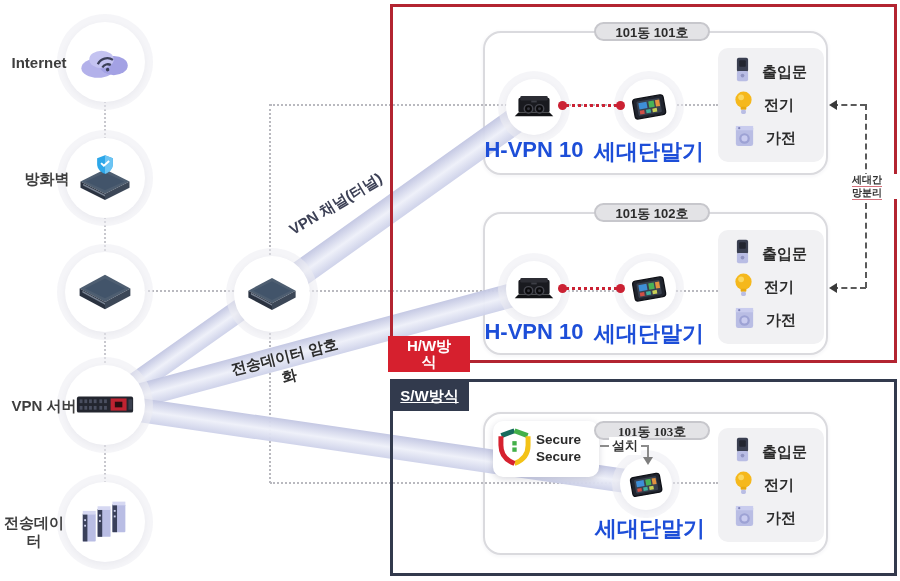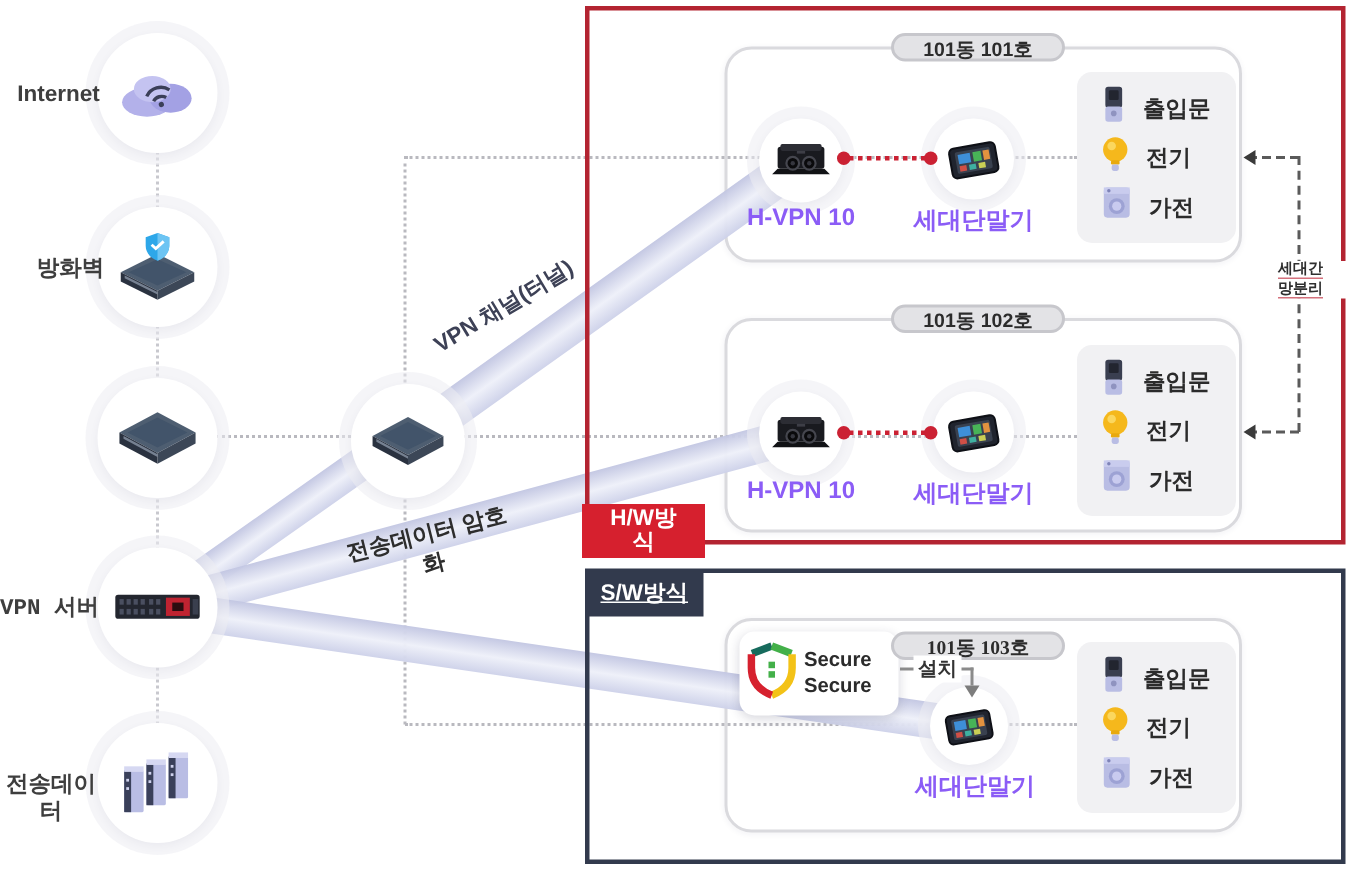--- a/index.html
+++ b/index.html
@@ -26,21 +26,21 @@
   .card{background:#fff;border:2px solid #dadade;border-radius:18px;
         box-shadow:0 1px 4px rgba(40,40,80,.06);z-index:1;box-sizing:border-box;}
   .pill{background:#e3e3e6;border:2px solid #c7c7cc;border-radius:11px;height:19px;line-height:18px;
         text-align:center;font-size:13px;font-weight:700;color:#2c2c2c;z-index:7;box-sizing:border-box;}
   
   .node{background:#fff;border-radius:50%;z-index:4;display:flex;align-items:center;justify-content:center;
         box-shadow:0 0 0 8px rgba(237,237,243,.55),0 2px 6px rgba(50,50,90,.12);}
   .node svg{display:block;}
   
   .lbl{font-size:15px;font-weight:600;color:#3e3e3e;text-align:center;white-space:pre-line;line-height:1.2;z-index:5;}
-  .dev-lbl{font-size:16px;font-weight:700;color:#8b5cf6;text-align:center;z-index:5;white-space:nowrap;}
+  .dev-lbl{font-size:22px;font-weight:700;color:#1d4ed8;text-align:center;z-index:5;white-space:nowrap;}
   .beam-lbl{font-weight:700;font-size:15px;z-index:5;white-space:nowrap;}
   .panel{background:#f1f1f3;border-radius:10px;z-index:4;display:flex;flex-direction:column;
          justify-content:space-between;padding:8px 0 8px 15px;box-sizing:border-box;}
   .prow{display:flex;align-items:center;gap:10px;}
   .prow .plbl{font-size:15px;font-weight:600;color:#2b2b2b;}
   .redlink{border-top:3px dotted #cb2133;height:0;z-index:6;}
   .reddot{width:9px;height:9px;border-radius:50%;background:#cb2133;z-index:6;}
   .sc-card{background:#fff;border-radius:10px;box-shadow:0 2px 7px rgba(40,40,70,.18);
            display:flex;align-items:center;gap:5px;padding:0 5px;z-index:5;box-sizing:border-box;}
   .sc-text{font-size:13.5px;font-weight:700;color:#2b2b2b;line-height:1.25;width:54px;}
@@ -168,21 +168,21 @@
           <rect x="38" y="5" width="14" height="4" fill="#d6d8f2"></rect>
           <rect x="39.5" y="14" width="2" height="2" fill="#cfd2ee"></rect>
           <rect x="39.5" y="20" width="2" height="2" fill="#cfd2ee"></rect>
         </g>
       </svg>
     </span>
   </div>
 
   <div class="abs lbl" style="left:0;top:54px;width:78px;">Internet</div>
   <div class="abs lbl" style="left:8px;top:170px;width:78px;">방화벽</div>
-  <div class="abs lbl" style="left:0;top:397px;width:66px;font-family:Liberation Mono, monospace;">VPN 서버</div>
+  <div class="abs lbl" style="left:11px;top:397px;width:66px;">VPN 서버</div>
   <div class="abs lbl" style="left:0;top:514px;width:68px;">전송데이터</div>
 
   <div class="abs node" style="left:234px;top:256px;width:76px;height:76px;">
     <span>
       <svg width="54" height="40" viewBox="0 0 64 46">
         <polygon points="32,4 60,19 32,34 4,19" fill="#4e5e71"></polygon>
         <polygon points="4,19 4,27 32,42 32,34" fill="#2a3240"></polygon>
         <polygon points="60,19 60,27 32,42 32,34" fill="#3c4757"></polygon>
         <polygon points="32,8 54,19 32,30 10,19" fill="#42546a"></polygon>
         <polygon points="7,21.5 7,23.5 32,37 32,35" fill="#97a2b4" opacity=".7"></polygon>

